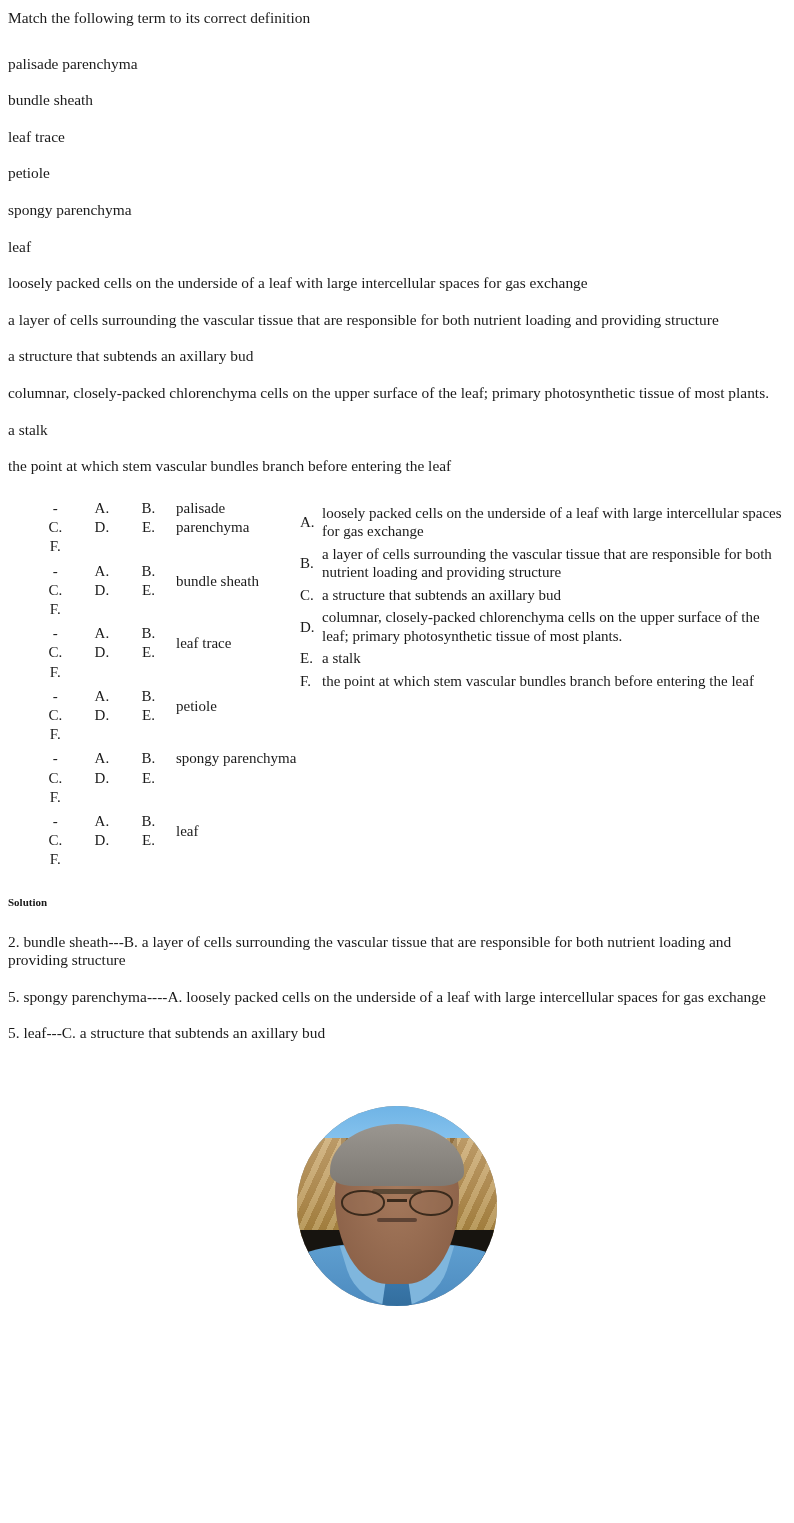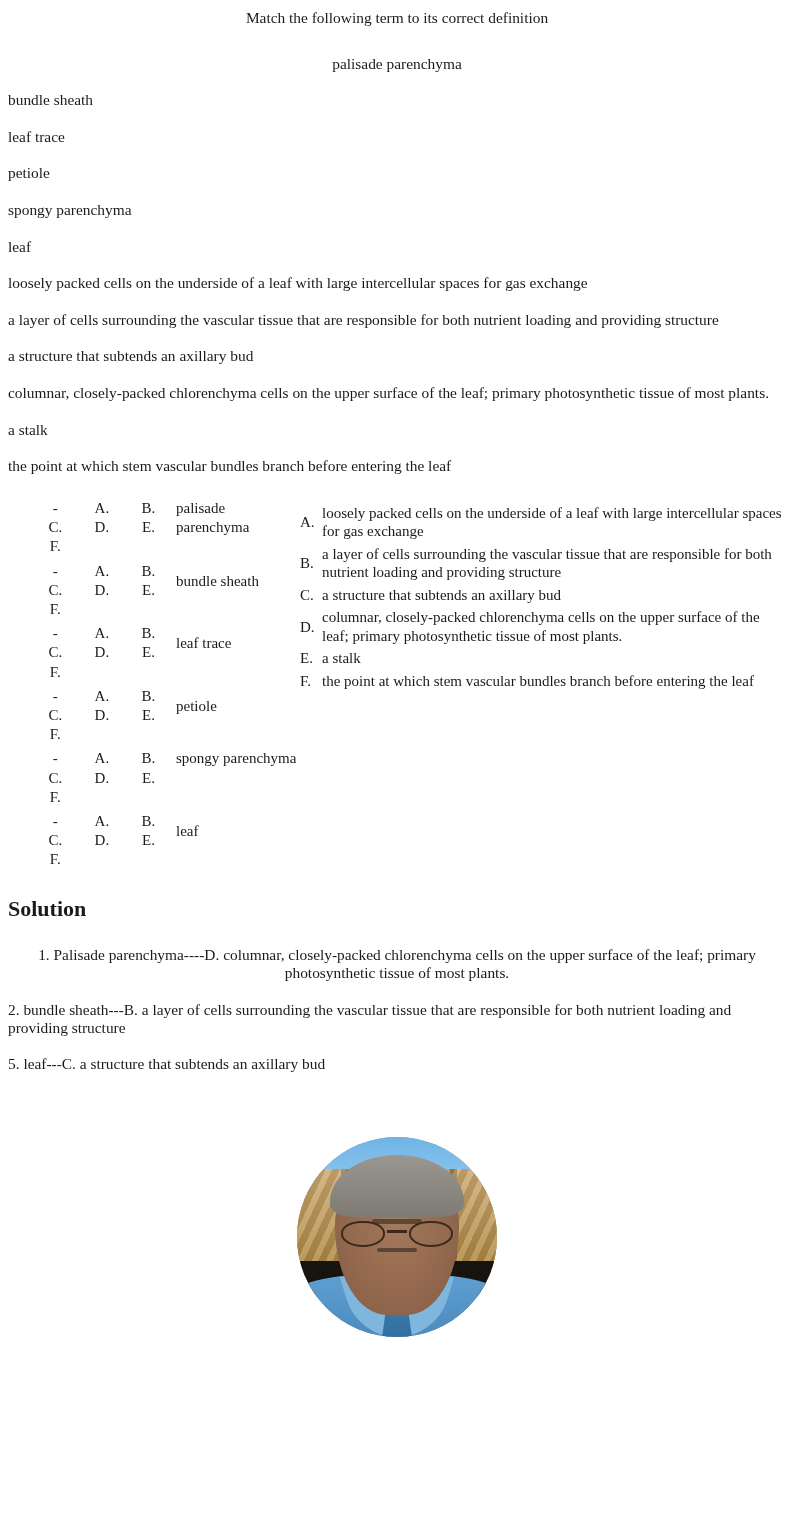--- a/index.html
+++ b/index.html
@@ -22,21 +22,21 @@
     padding: 0 8px;
   }
 
   
   .stmt {
     font-size: 15.4px;
     line-height: 1.17;
     margin: 0 0 18.6px 0;
     color: #1a1a1a;
   }
-  .stmt:first-child { padding-top: 9px; text-align: center; }
+  .stmt:first-child { padding-top: 9px; }
 
   
   .match-block {
     display: flex;
     align-items: flex-start;
     margin: 6px 0 0 0;
     padding-left: 24px;
   }
   .match-left {
     width: 268px;
@@ -89,21 +89,21 @@
     text-align: left;
   }
   .atext {
     font-size: 15px;
     line-height: 18.5px;
     padding-left: 2px;
   }
 
   
   h2.solution {
-    font-size: 22px;
+    font-size: 11px;
     font-weight: bold;
     margin: 26px 0 16px 0;
     line-height: 1.15;
   }
 
   
   .photo-wrap {
     margin-top: 64px;
     display: flex;
     justify-content: center;
@@ -327,22 +327,22 @@
         </div>
         <div class="arow">
           <div class="aletter">F.</div>
           <div class="atext">the point at which stem vascular bundles branch before entering the leaf</div>
         </div>
       </div>
   </div>
 
   <h2 class="solution">Solution</h2>
   <div id="solution-items">
-      <p class="stmt">1. Palisade parenchyma----D. columnar, closely-packed chlorenchyma cells on the upper surface of the leaf; primary photosynthetic tissue of most plants.</p>
       <p class="stmt">2. bundle sheath---B. a layer of cells surrounding the vascular tissue that are responsible for both nutrient loading and providing structure</p>
+      <p class="stmt">5. spongy parenchyma----A. loosely packed cells on the underside of a leaf with large intercellular spaces for gas exchange</p>
       <p class="stmt">5. leaf---C. a structure that subtends an axillary bud</p>
     </div>
 
   <div class="photo-wrap">
     <div class="photo">
       <div class="ph-sky"></div>
       <div class="ph-wall"></div>
       <div class="ph-panel"></div>
       <div class="ph-dark"></div>
       <div class="ph-neck"></div>

